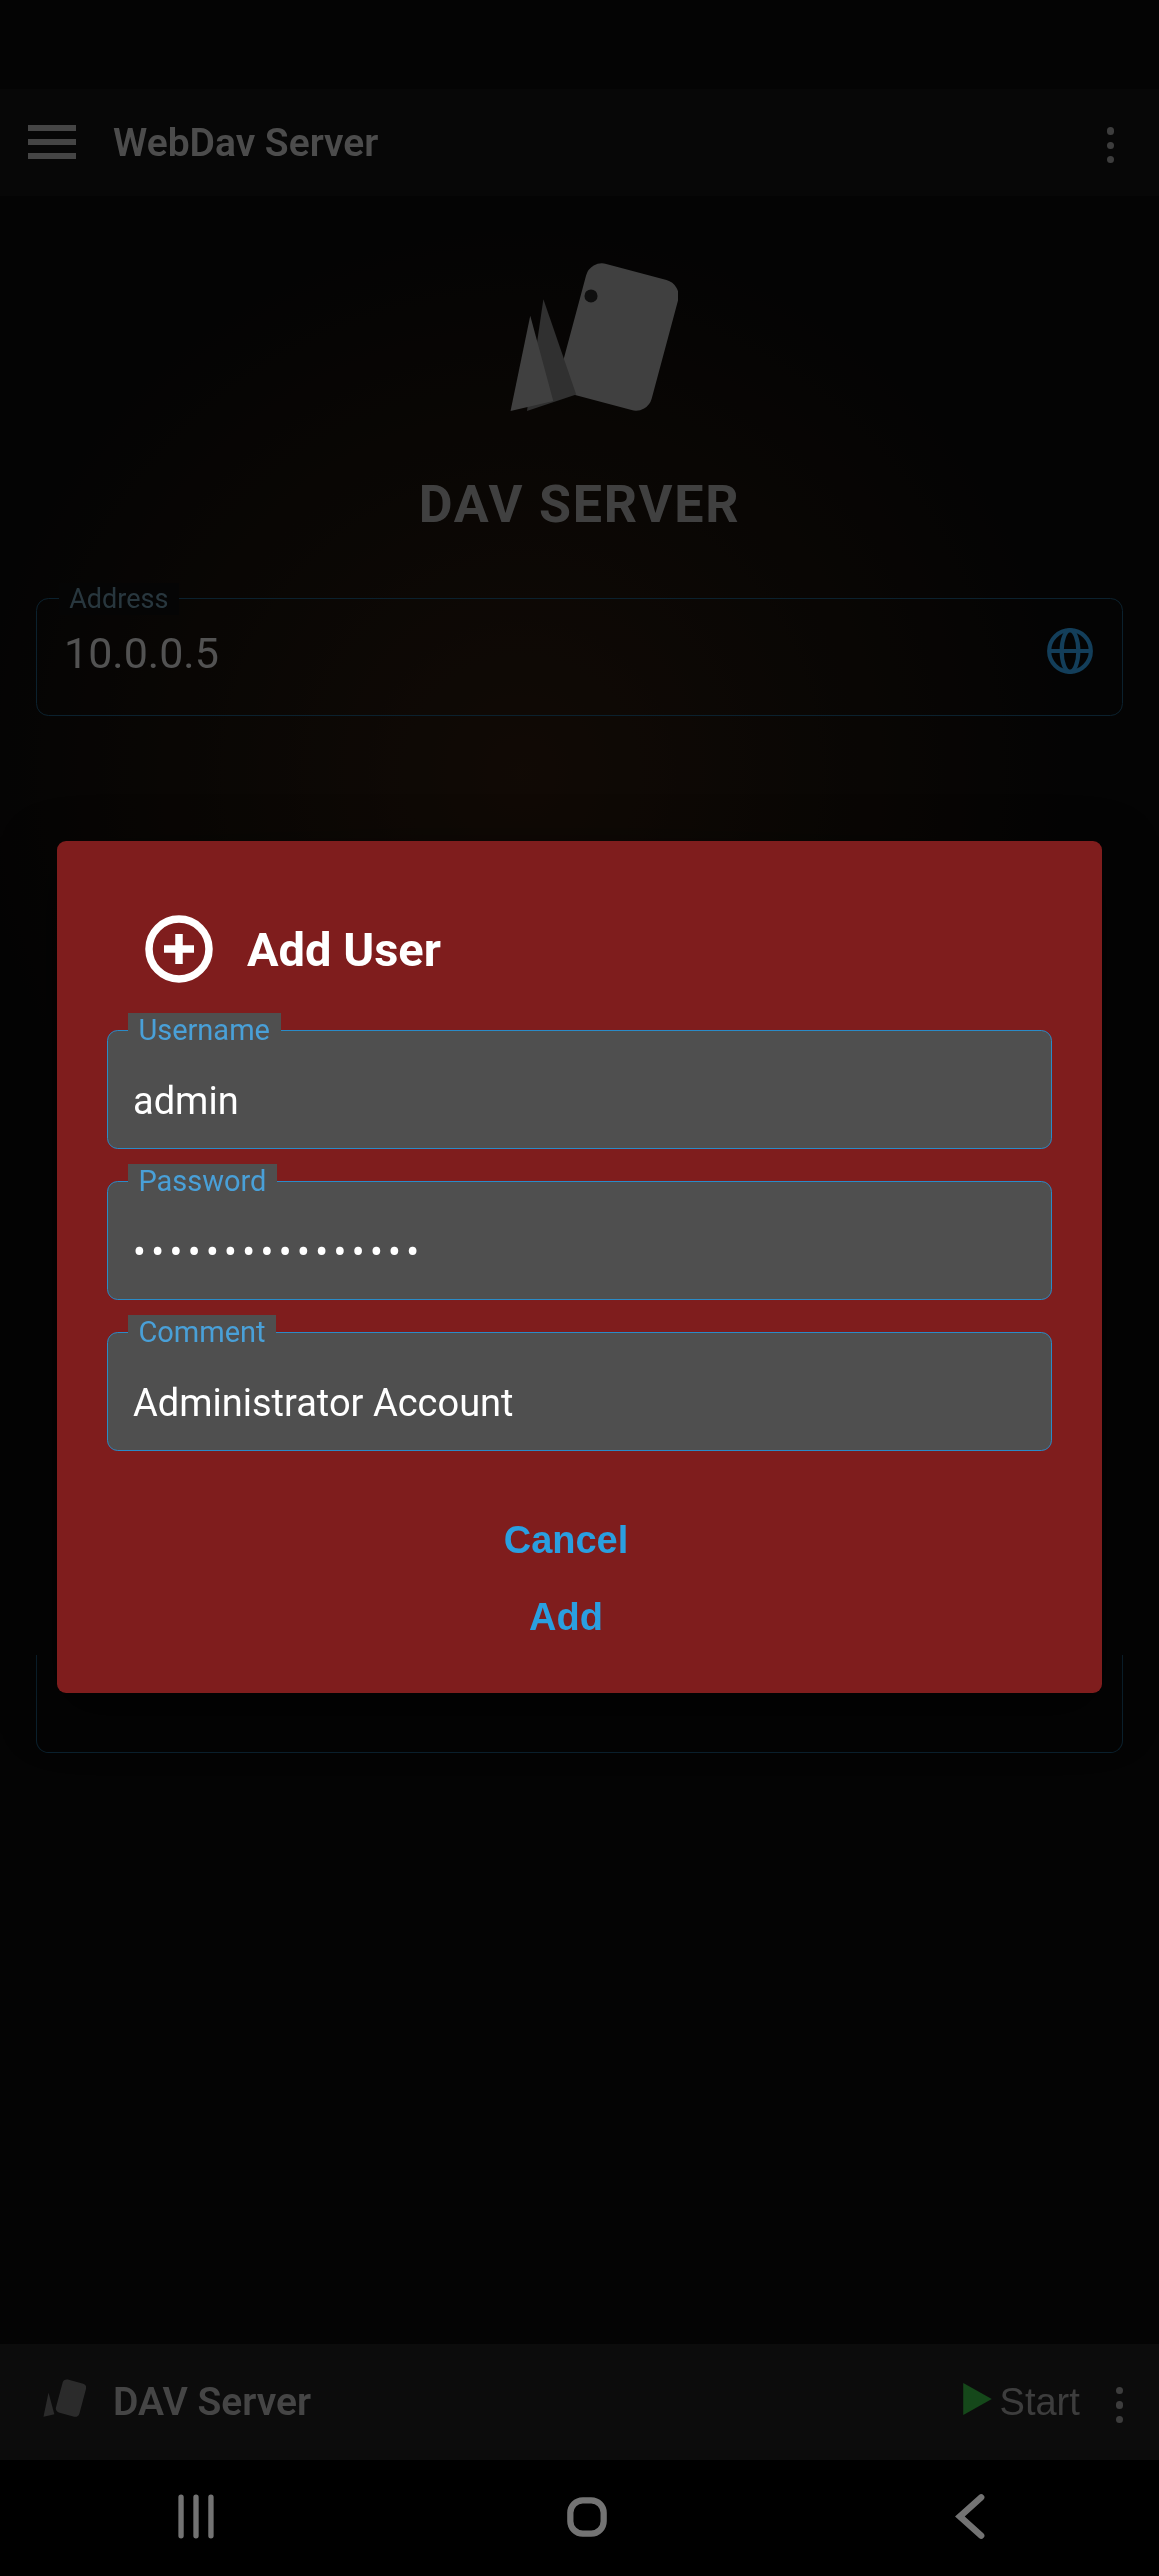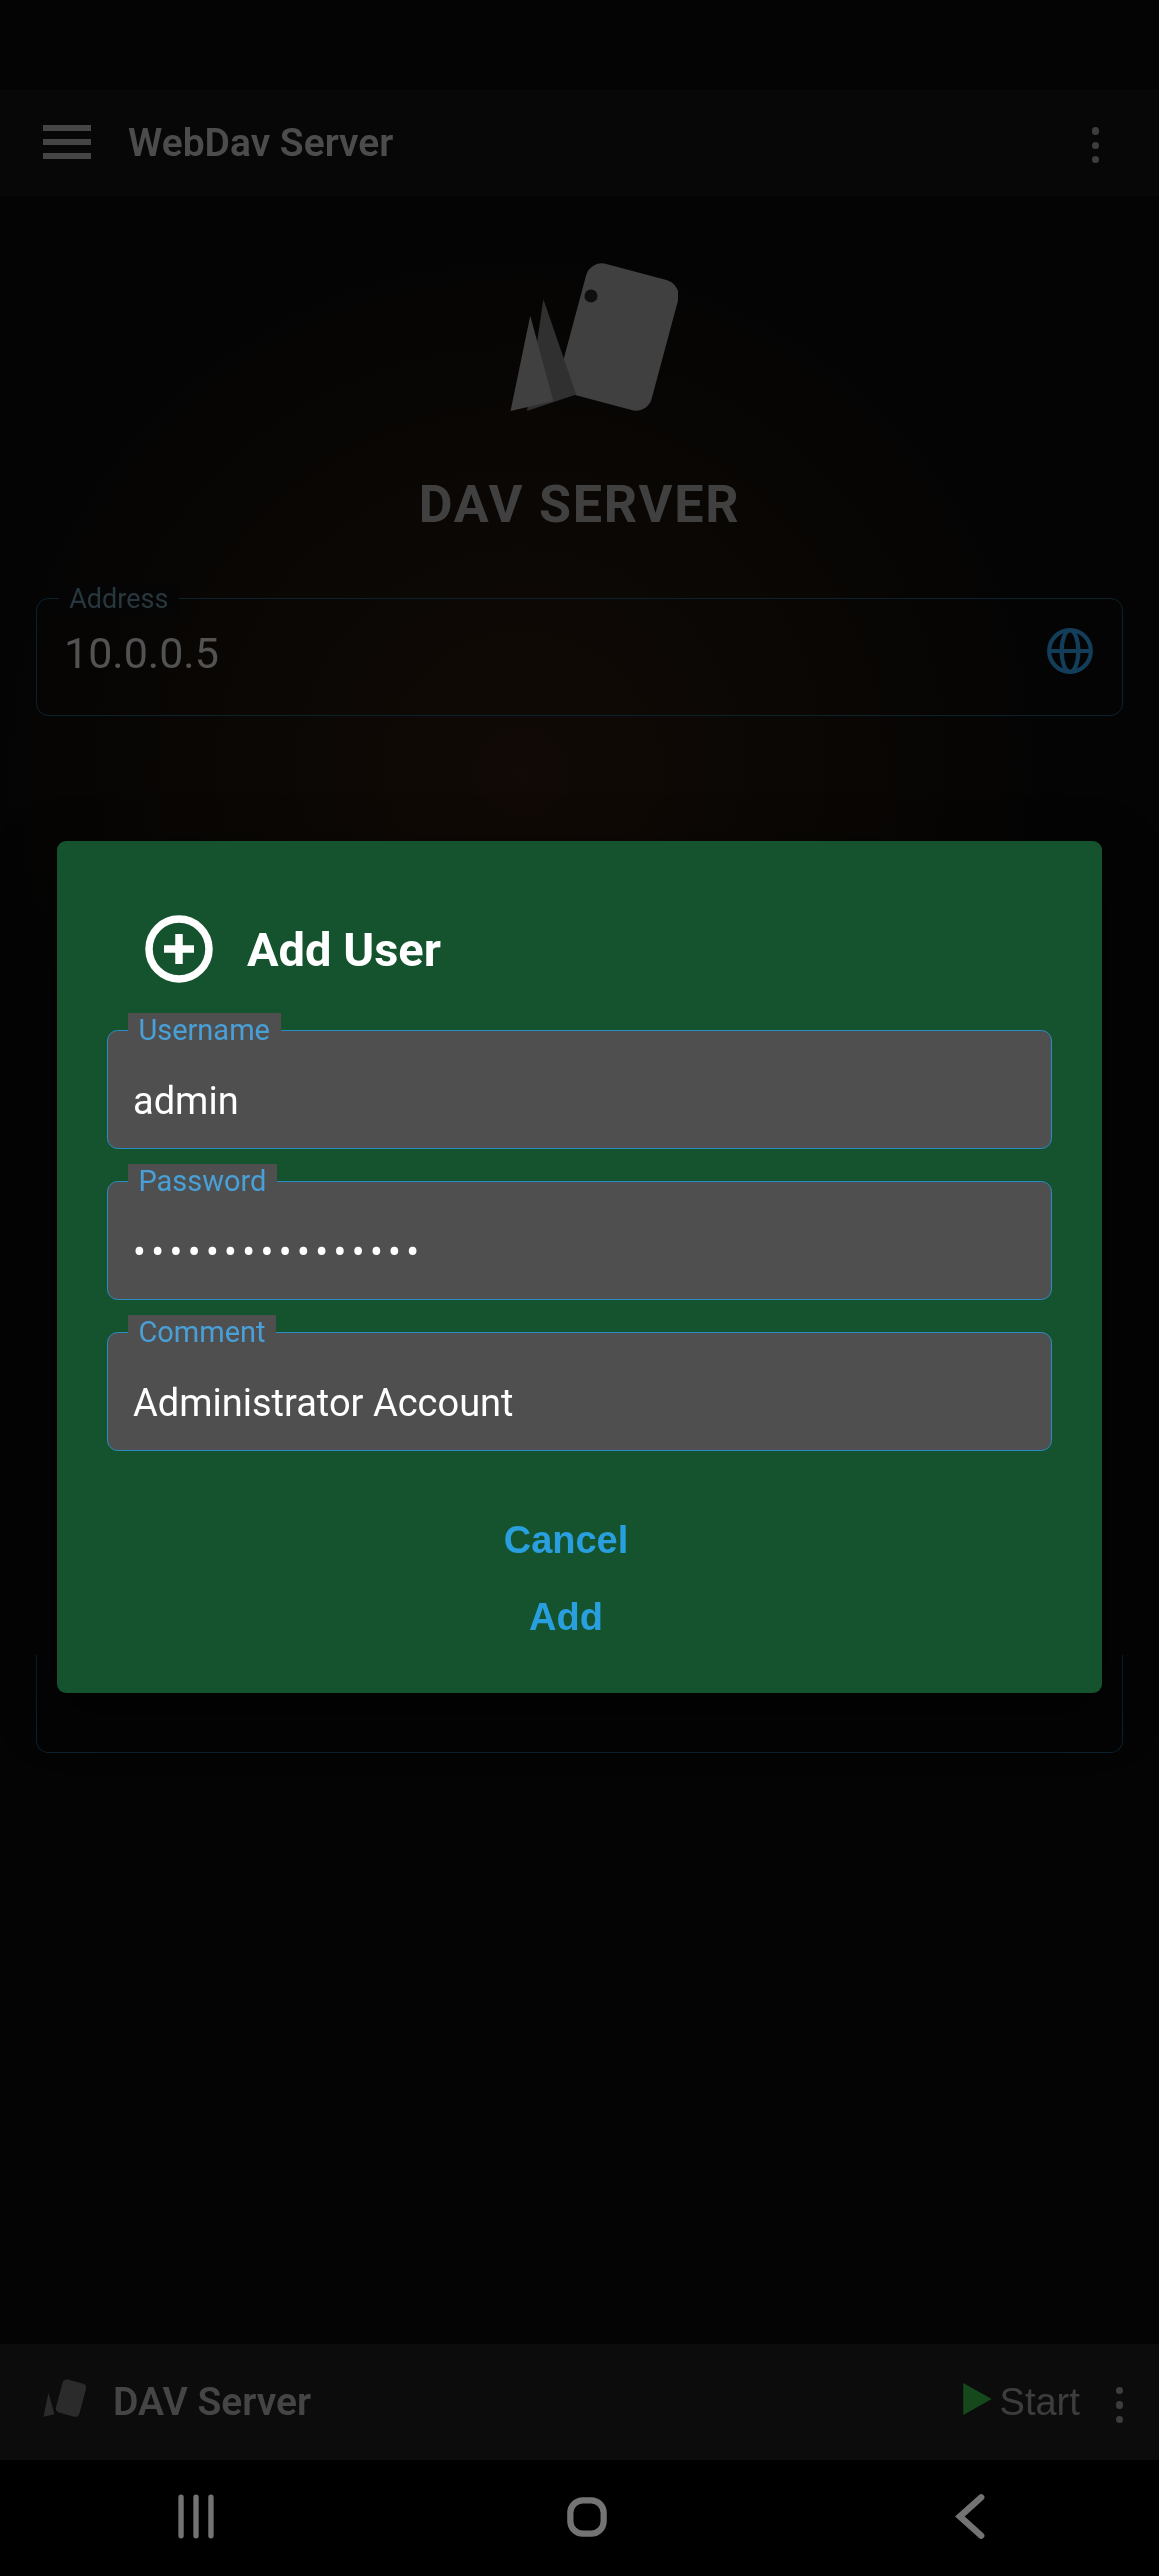--- a/index.html
+++ b/index.html
@@ -36,21 +36,21 @@
       #0a0a0a;
     z-index: 0;
   }
 
   
   .app-bar {
     position: relative;
     height: 107px;
     display: flex;
     align-items: center;
-    padding: 0 42px;
+    padding: 0 27px;
     z-index: 1;
     background: rgba(20,20,20,0.6);
     justify-content: flex-end;
   }
   .menu-icon { width: 50px; height: 36px; margin-right: 36px; color: #9a9a9a; }
   .app-bar-title { font-size: 39px; font-weight: 600; color: #a9a9a9; flex: 1; }
   .app-bar-more { width: 43px; text-align: center; }
   .dots-v { display: inline-flex; flex-direction: column; gap: 7.2px; align-items: center; }
   .dots-v span { width: 7.2px; height: 7.2px; border-radius: 50%; background: #888; }
 
@@ -111,21 +111,21 @@
   
   .overlay {
     position: absolute; inset: 0;
     background: rgba(0,0,0,0.55);
     z-index: 2;
   }
   .dialog {
     position: absolute;
     left: 57px; right: 57px;
     top: 841px;
-    background: #14532d;
+    background: #7f1d1d;
     border-radius: 9px;
     padding: 72px 50px 45px;
     z-index: 3;
     box-shadow: 0 18px 54px rgba(0,0,0,0.6);
   }
   .dialog-header {
     display: flex; align-items: center; gap: 32px;
     margin-bottom: 45px;
     padding-left: 36px;
   }

